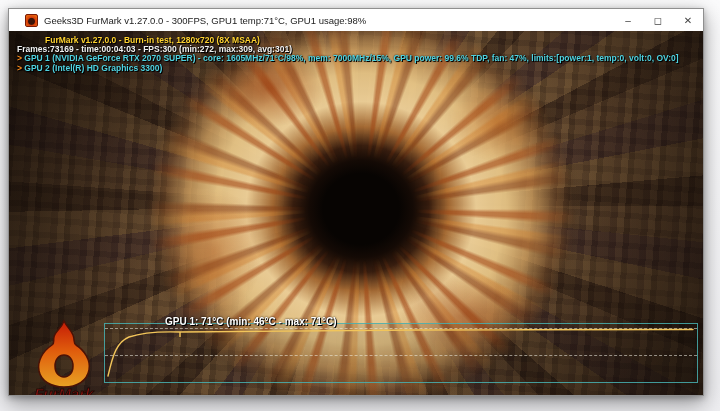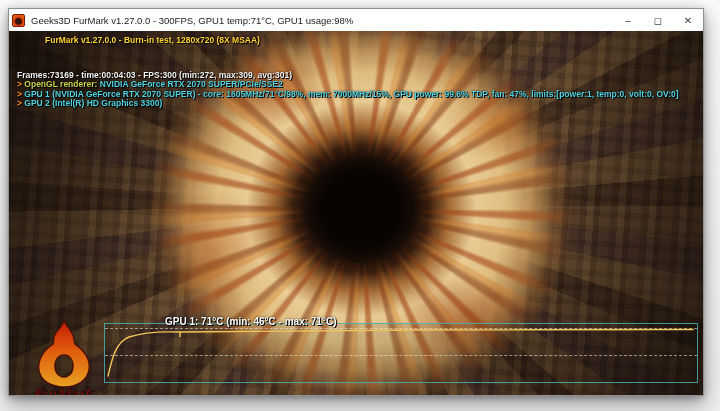--- a/index.html
+++ b/index.html
@@ -5,21 +5,21 @@
   * { box-sizing: border-box; margin: 0; padding: 0; }
   html,body { width: 720px; height: 411px; overflow: hidden;
     font-family: "Liberation Sans", sans-serif;
     background: linear-gradient(180deg,#fbfbfc,#eeeef1); }
 
   .window { position: absolute; left: 8px; top: 8px; width: 696px; height: 388px;
     background: #fff; border: 1px solid #8f8f8f;
     box-shadow: 0 7px 20px rgba(0,0,0,.40), 0 2px 6px rgba(0,0,0,.25); }
 
   .titlebar { position: relative; height: 22px; background: #ffffff;
-    display: flex; align-items: center; padding-left: 3px; }
+    display: flex; align-items: center; padding-left: 16px; }
   .app-icon { width: 13px; height: 13px; border-radius: 2px; margin-right: 6px;
     background: radial-gradient(circle at 50% 58%, #3a1206 0 3px, #d43c0a 4px, #e8680e 7px, #b81c06 10px);
     border: 1px solid #7a1a05; flex: 0 0 auto; }
   .title-text { font-size: 9.5px; color: #222; white-space: nowrap; overflow: hidden; }
   .win-controls { position: absolute; right: 0; top: 0; height: 22px; display: flex; }
   .win-btn { width: 30px; height: 22px; display: flex; align-items: center; justify-content: center;
     font-size: 10px; color: #444; cursor: default; }
 
   .viewport { position: absolute; left: 0; top: 22px; right: 0; bottom: 0; overflow: hidden;
     background: #4a3626; }
@@ -65,21 +65,21 @@
       radial-gradient(70px 90px at 18% 60%, rgba(165,70,15,.4), rgba(0,0,0,0) 70%),
       radial-gradient(75px 55px at 80% 30%, rgba(178,88,22,.4), rgba(0,0,0,0) 70%);
     -webkit-mask-image: radial-gradient(closest-side, rgba(0,0,0,0) 0 50px, #000 90px 180px, rgba(0,0,0,0) 220px);
     mask-image: radial-gradient(closest-side, rgba(0,0,0,0) 0 50px, #000 90px 180px, rgba(0,0,0,0) 220px); }
 
   
   .osd { position: absolute; left: 8px; top: 5px; font-size: 8.5px; font-weight: bold;
     line-height: 9.2px; white-space: nowrap;
     text-shadow: 1px 1px 0 #000, 0 0 2px #000; letter-spacing: 0; }
   .t-yellow { color: #ffd230; padding-left: 28px; }
-  .t-white  { color: #f2f2f2; margin-top: 26px; }
+  .t-white  { color: #f2f2f2; }
   .t-cyan   { color: #4fd2e0; }
   .t-olive  { color: #c8d24a; }
   .t-orange { color: #ff9020; }
   .t-grey   { color: #cfcfcf; }
 
   
   .graph { position: absolute; left: 95px; top: 292px; width: 594px; height: 60px;
     border: 1px solid rgba(72,178,178,.85); background: rgba(10,8,6,.10); }
   .gridline { position: absolute; left: 0; right: 0; height: 0;
     border-top: 1px dashed rgba(240,240,230,.55); }
@@ -111,21 +111,20 @@
     <div class="maze-tint"></div>
 
     <div class="eye">
       <div class="eye-streaks"></div>
       <div class="eye-blotch"></div>
     </div>
 
     <div class="osd">
       <div class="t-yellow">FurMark v1.27.0.0 - Burn-in test, 1280x720 (8X MSAA)</div>
       <div class="t-white">Frames:73169 - time:00:04:03 - FPS:300 (min:272, max:309, avg:301)</div>
-      <div><span class="t-orange">&gt;</span> <span class="t-olive">OpenGL renderer:</span> <span class="t-cyan">NVIDIA GeForce RTX 2070 SUPER/PCIe/SSE2</span></div>
       <div><span class="t-orange">&gt;</span> <span class="t-cyan">GPU 1 (NVIDIA GeForce RTX 2070 SUPER) - core: 1605MHz/71°C/98%, mem: 7000MHz/15%, GPU power: 99.6% TDP, fan: 47%, limits:[power:1, temp:0, volt:0, OV:0]</span></div>
       <div><span class="t-orange">&gt;</span> <span class="t-cyan">GPU 2 (Intel(R) HD Graphics 3300)</span></div>
     </div>
 
     <div class="graph">
       <div class="graph-label">GPU 1: 71°C (min: 46°C - max: 71°C)</div>
       <div class="gridline gl-max"></div>
       <div class="gridline gl-mid"></div>
       <svg class="curve" width="594" height="60" viewBox="0 0 594 60">
         <path d="M 3,52 C 8,30 12,18 24,13 C 40,7.5 60,7.5 75,8 L 75,13 L 75,8 C 150,6.5 300,6 420,5.8 L 588,5.5" fill="none" stroke="#f2c55a" stroke-width="1.4" stroke-linecap="round"></path>

